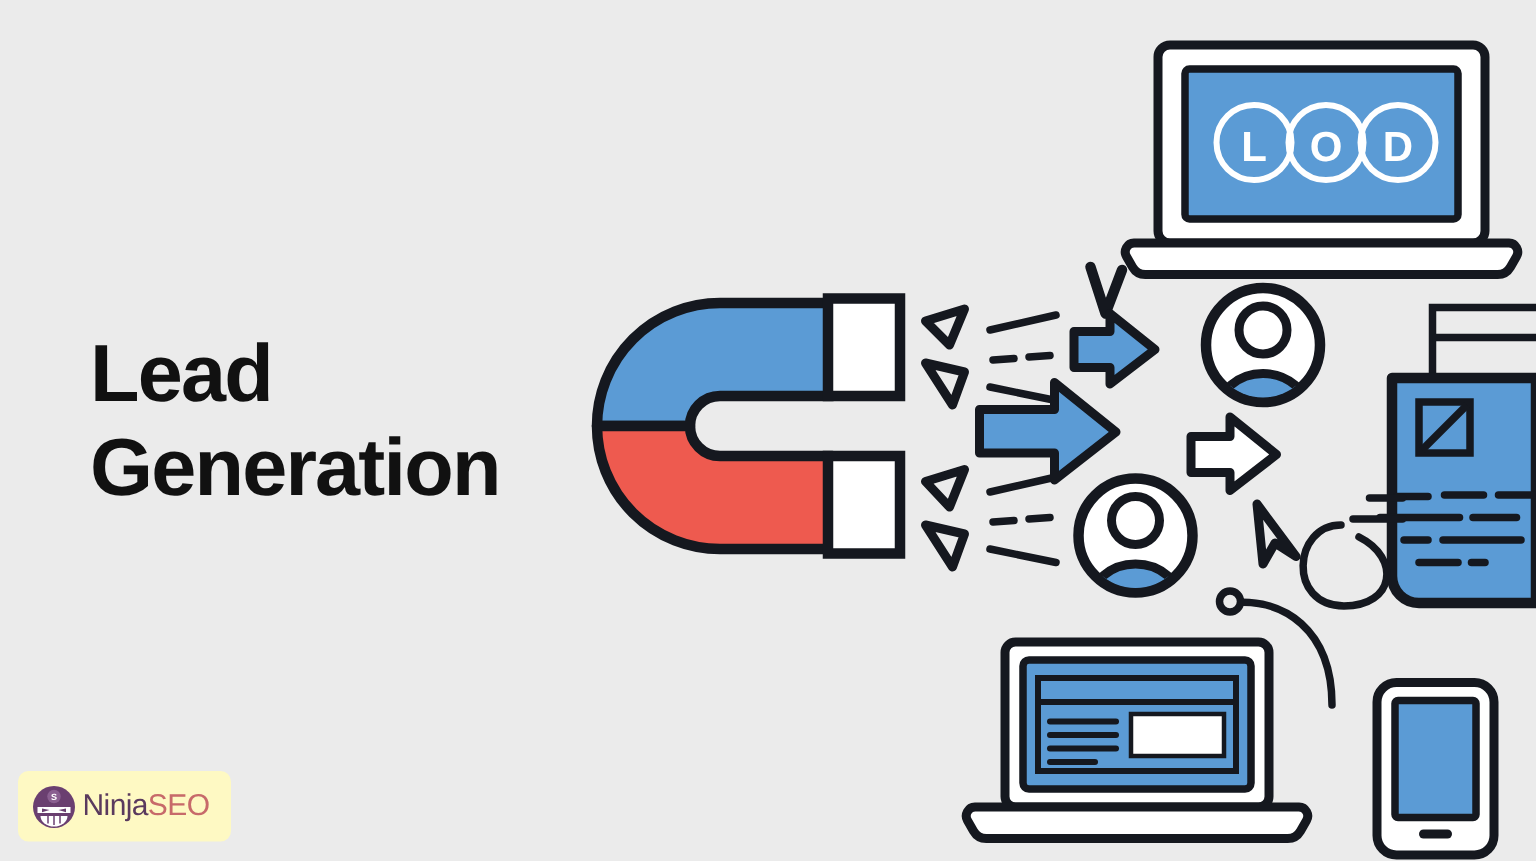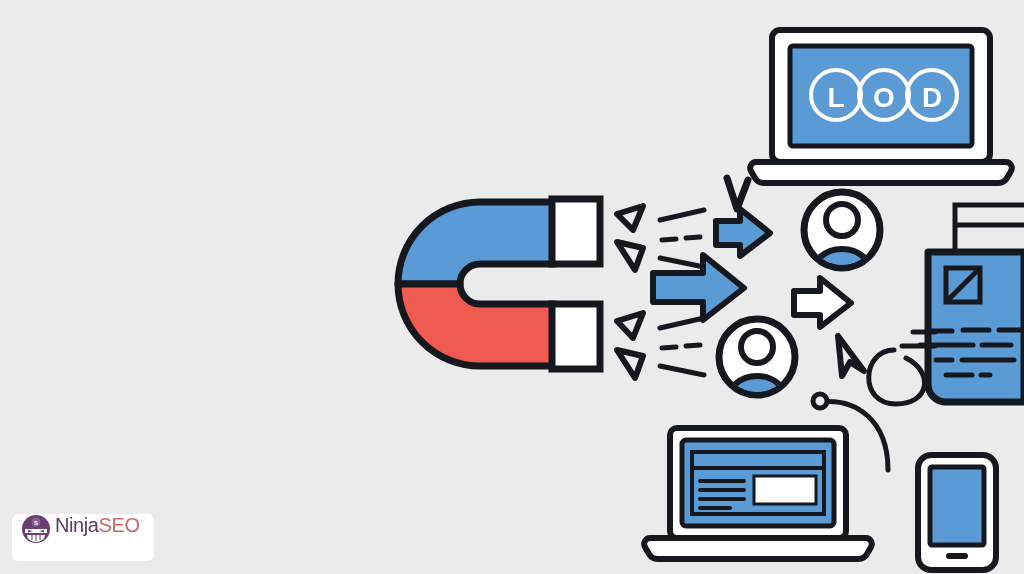--- a/index.html
+++ b/index.html
@@ -32,24 +32,24 @@
     position: absolute;
     left: 0;
     top: 0;
   }
   #logo-badge {
     position: absolute;
     left: 12px;
     top: 514px;
     width: 142px;
     height: 47px;
-    background: #ffffff;
+    background: #fef9c3;
     border-radius: 7px;
     display: flex;
-    align-items: flex-start;
+    align-items: center;
     padding-left: 9px;
     box-sizing: border-box;
   }
   #logo-mark {
     width: 30px;
     height: 30px;
     flex: 0 0 auto;
   }
   #logo-text {
     margin-left: 4px;
@@ -60,20 +60,22 @@
     white-space: nowrap;
   }
   .logo-ninja { color: #5a3a5e; }
   .logo-seo { color: #c76a6a; }
 </style>
 </head>
 <body>
 
 <div id="canvas">
 
+  <div id="headline">Lead
+Generation</div>
 
   <svg id="artwork" width="1024" height="574" viewBox="0 0 1024 574">
 
     <g>
 
       <rect x="772" y="30" width="218" height="132" rx="8" ry="8" fill="#ffffff" stroke="#15181f" stroke-width="6"></rect>
 
       <rect x="790" y="46" width="182" height="100" rx="3" ry="3" fill="#5b9bd5" stroke="#15181f" stroke-width="5"></rect>
 
       <g>

